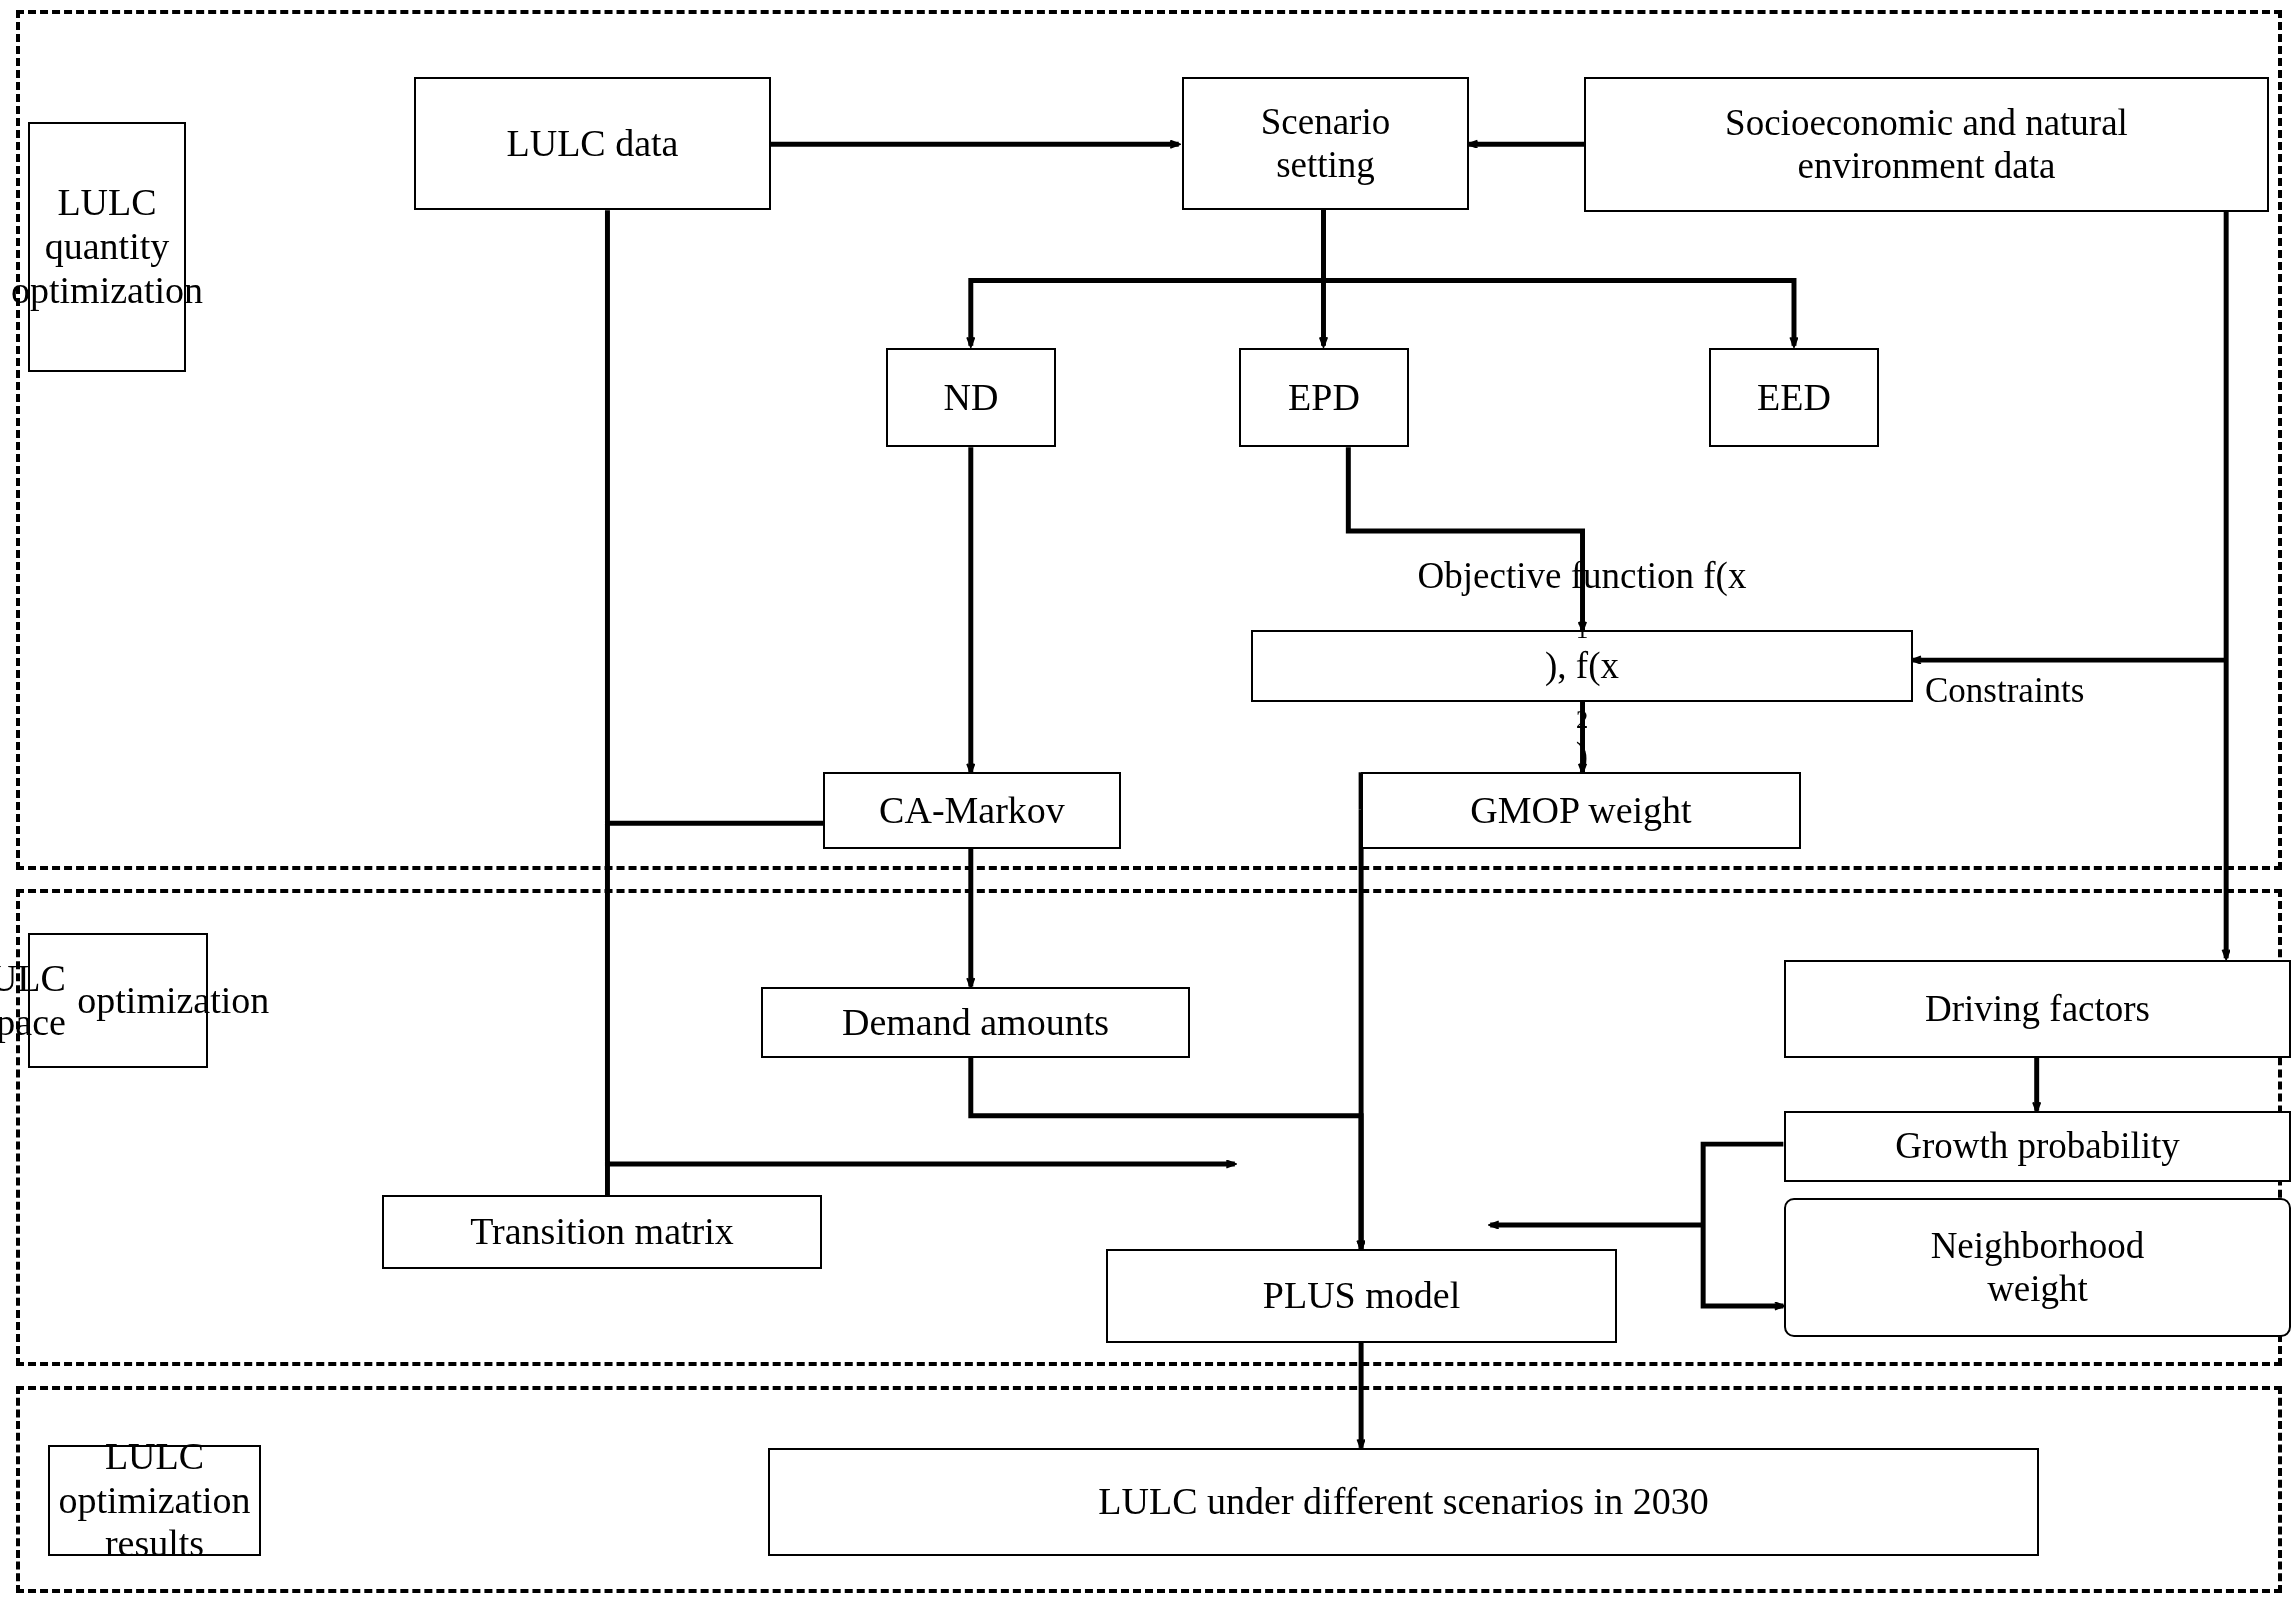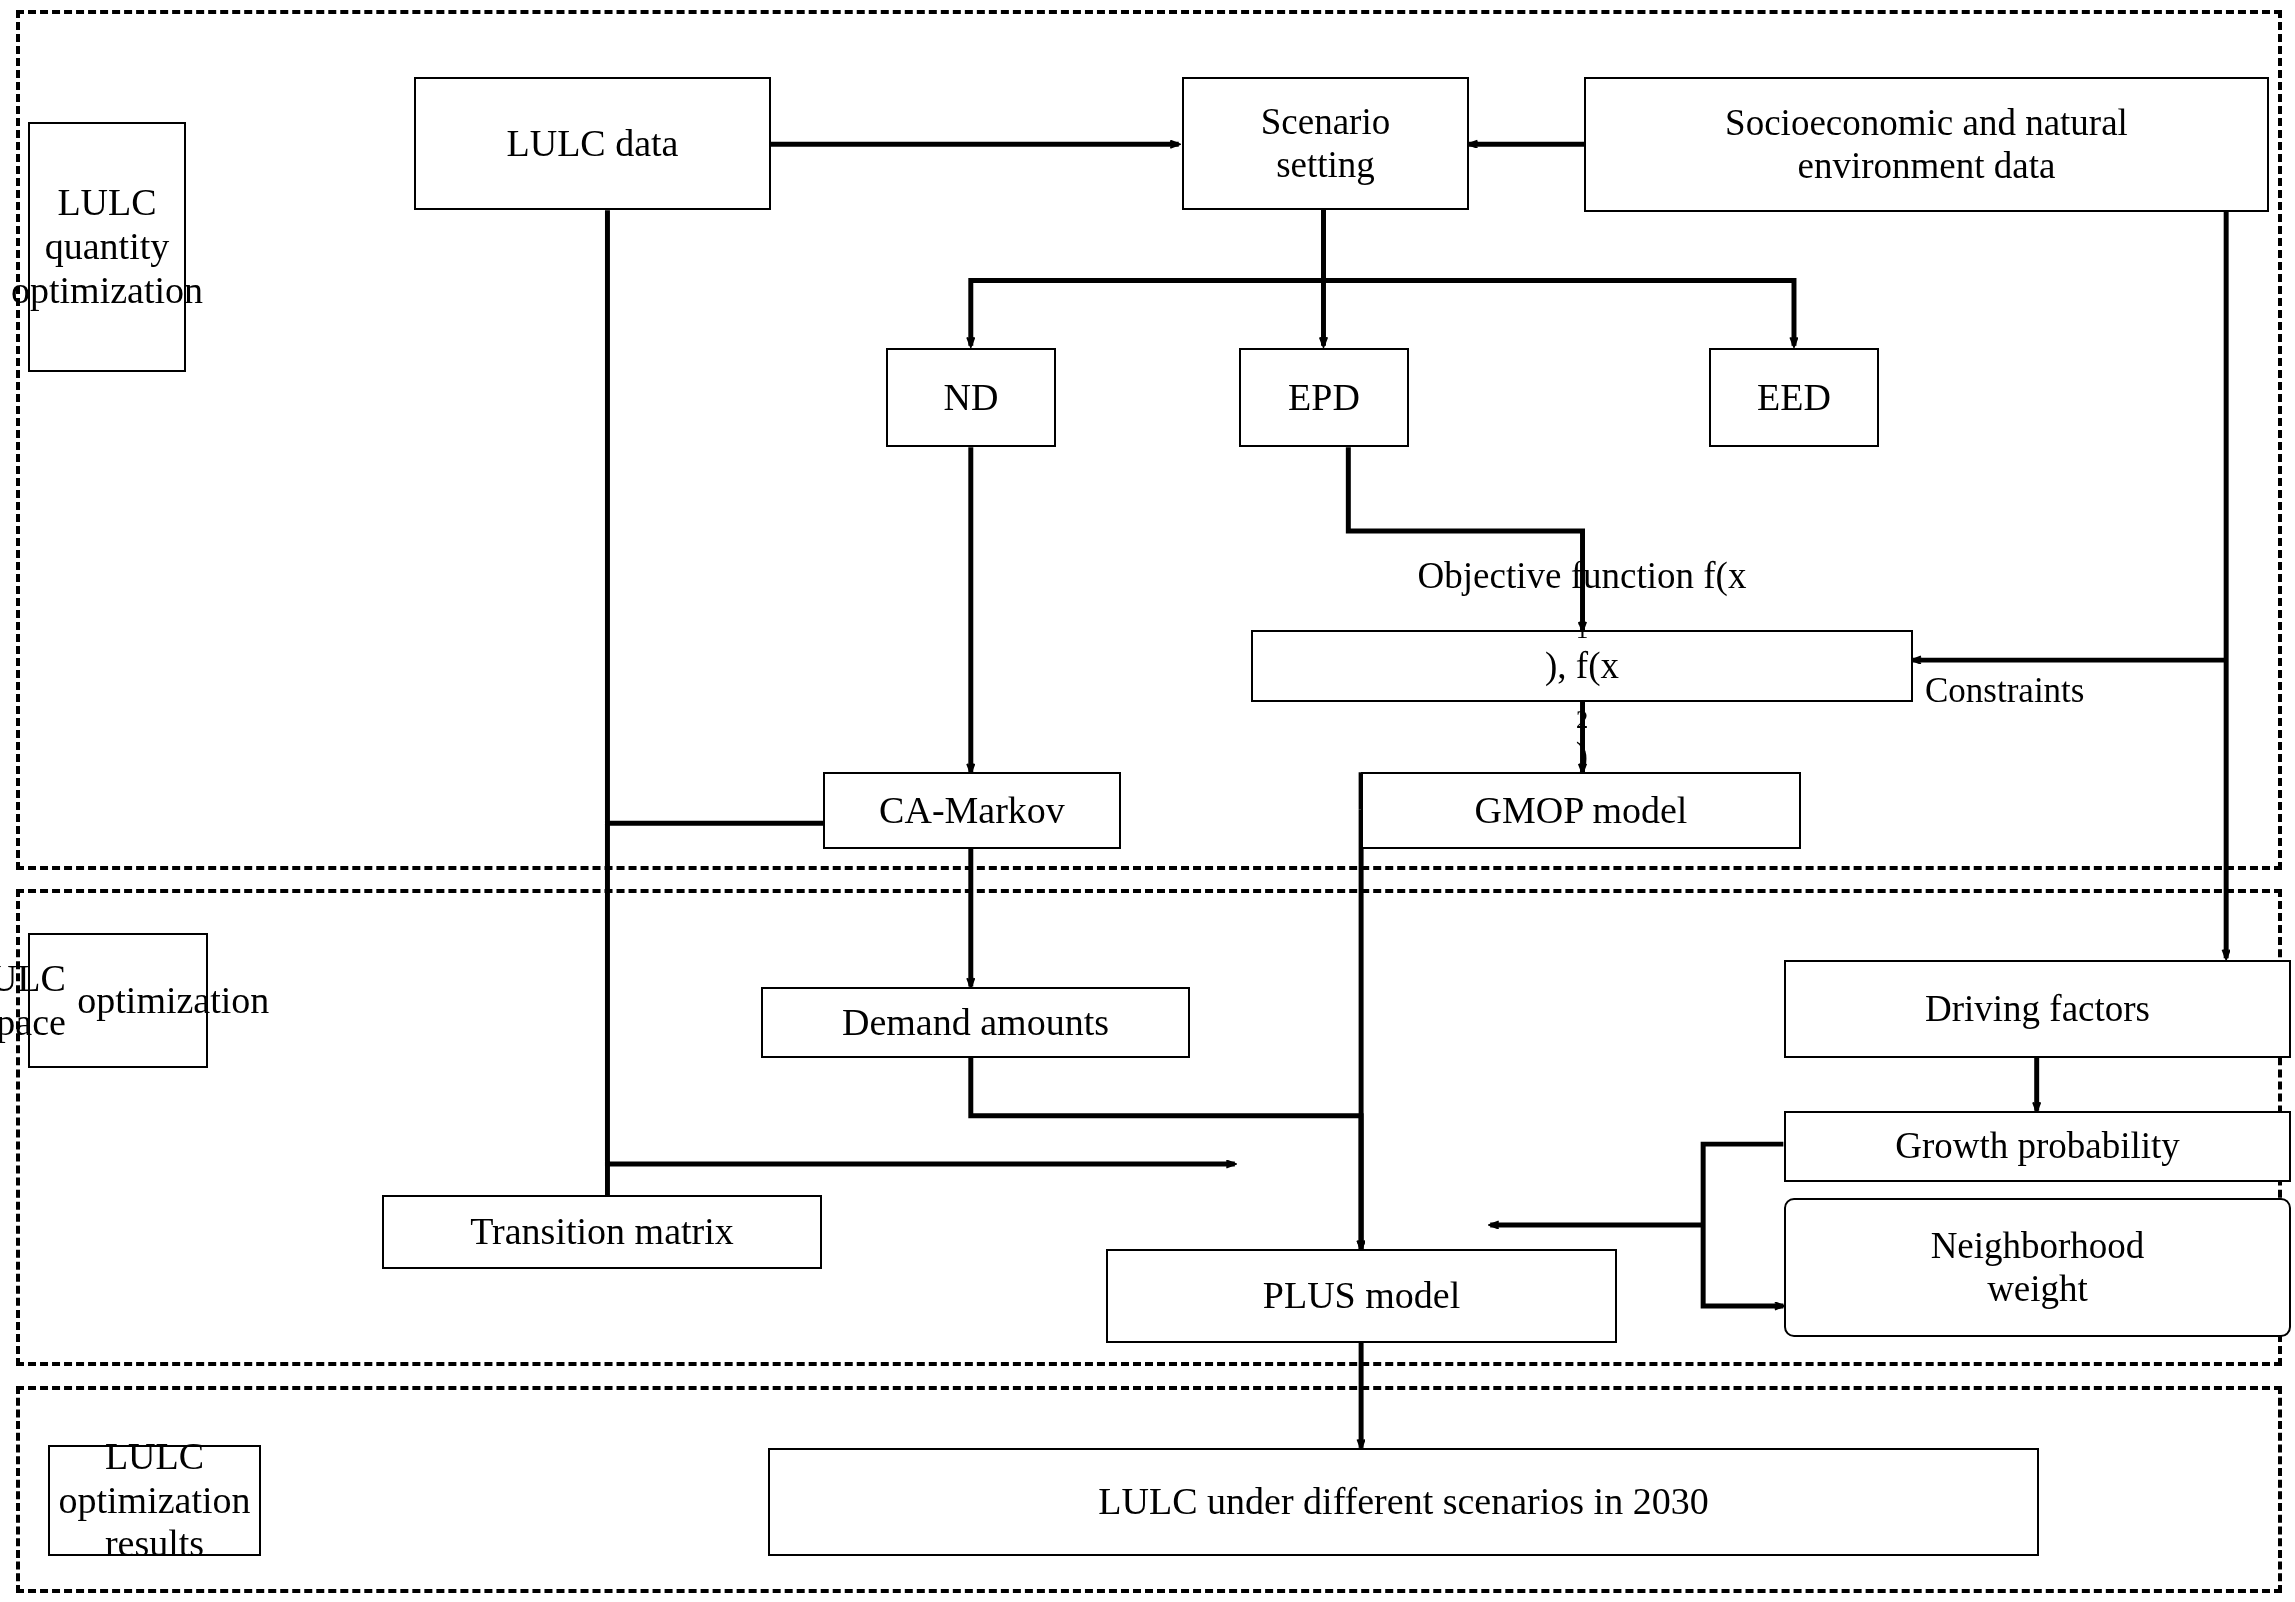--- a/index.html
+++ b/index.html
@@ -108,21 +108,21 @@
     <span><span>Objective function f(x</span><sub>1</sub><span>), f(x</span><sub>2</sub><span>)</span></span>
   </div>
 
   <div class="lbl f50" style="left:1925px;top:671px;">Constraints</div>
 
   <div class="node f54" style="left:823px;top:772px;width:298px;height:77px;">
     <span>CA-Markov</span>
   </div>
 
   <div class="node f54" style="left:1361px;top:772px;width:440px;height:77px;">
-    <span>GMOP model</span>
+    <span>GMOP weight</span>
   </div>
 
   <div class="node f54" style="left:761px;top:987px;width:429px;height:71px;">
     <span>Demand amounts</span>
   </div>
 
   <div class="node f54" style="left:382px;top:1195px;width:440px;height:74px;">
     <span>Transition matrix</span>
   </div>
 

